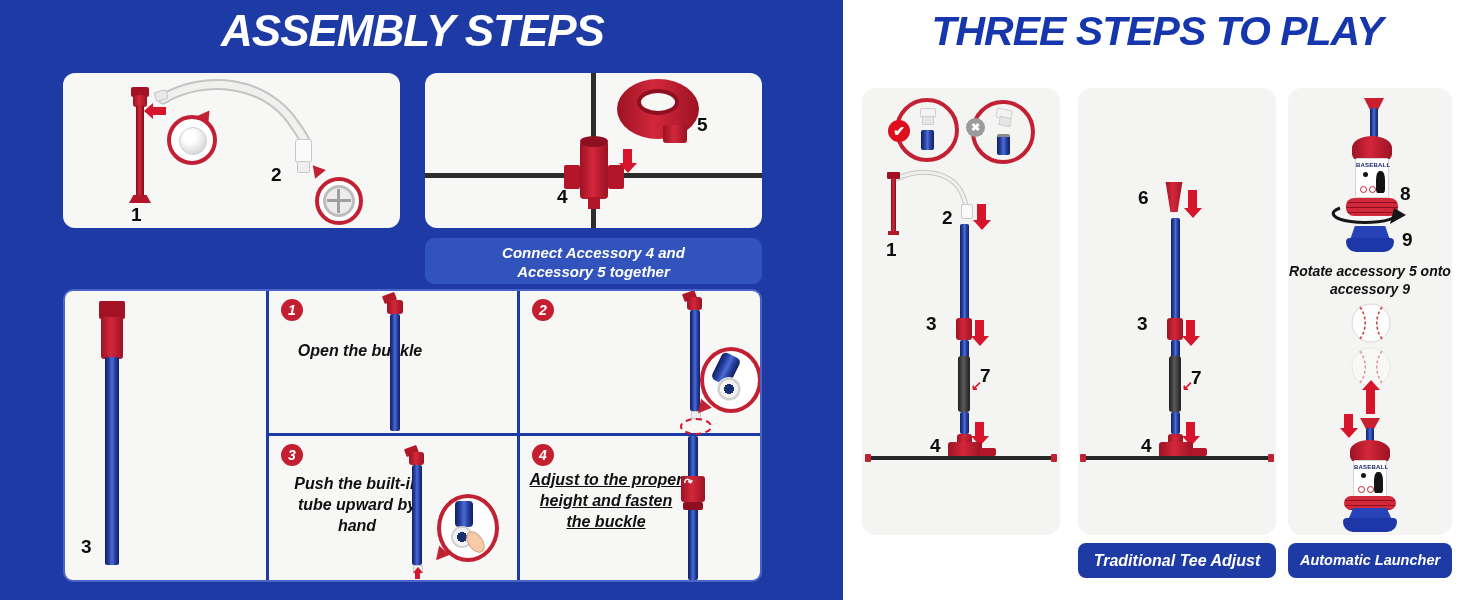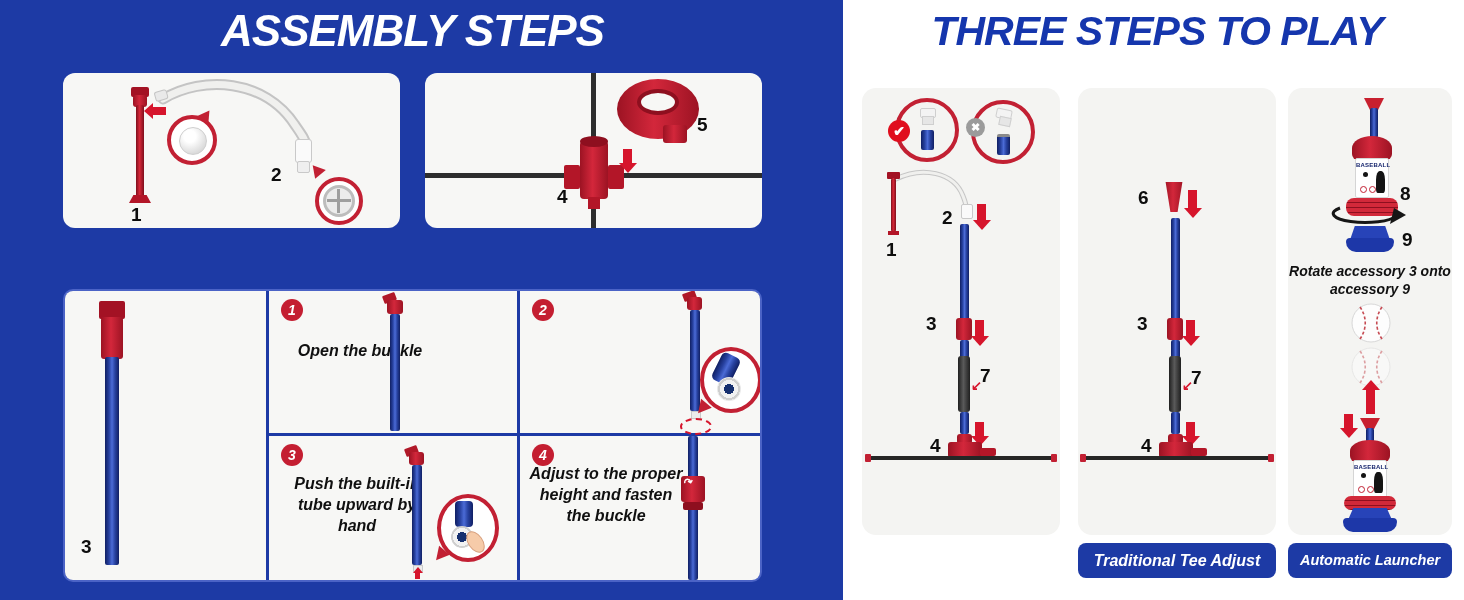--- a/index.html
+++ b/index.html
@@ -106,20 +106,24 @@
       <span class="num" style="left:132px;top:114px;">4</span>
       <div class="abs" style="left:192px;top:6px;width:82px;height:60px;">
         <div class="redpart" style="left:0;top:0;width:82px;height:60px;border-radius:50%;"></div>
         <div class="abs" style="left:20px;top:10px;width:42px;height:26px;border-radius:50%;background:#f7f7f5;border:4px solid #8e0f1f;box-sizing:border-box;"></div>
         <div class="redpart" style="left:46px;top:46px;width:24px;height:18px;"></div>
       </div>
       <span class="num" style="left:272px;top:42px;">5</span>
       <div class="arrD" style="left:198px;top:76px;height:14px;"></div>
     </div>
 
+    <div class="capbar" style="left:425px;top:238px;width:337px;">
+      <div>Connect Accessory 4 and</div>
+      <div>Accessory 5 together</div>
+    </div>
 
     <div class="grid">
 
       <div class="cell" style="left:0;top:0;width:201px;height:289px;">
         <div class="abs darkred" style="left:34px;top:10px;width:26px;height:18px;border-radius:2px;"></div>
         <div class="redpart" style="left:36px;top:26px;width:22px;height:42px;"></div>
         <div class="bpole" style="left:40px;top:66px;width:14px;height:208px;"></div>
         <span class="num" style="left:16px;top:246px;">3</span>
       </div>
 
@@ -156,21 +160,21 @@
         <div class="ptr" style="left:162px;top:112px;border-top:13px solid var(--red);transform:rotate(40deg);"></div>
         <div class="mag" style="left:168px;top:58px;width:54px;height:60px;">
           <div class="bpole" style="left:14px;top:3px;width:18px;height:26px;border-radius:4px;"></div>
           <div class="donut" style="left:10px;top:28px;width:22px;height:22px;"></div>
           <div class="abs" style="left:27px;top:32px;width:13px;height:22px;background:#f6cba9;border:1px solid #d8a07e;border-radius:50%;transform:rotate(-35deg);"></div>
         </div>
       </div>
 
       <div class="cell" style="left:455px;top:145px;width:240px;height:144px;">
         <span class="badge" style="left:12px;top:8px;">4</span>
-        <div class="steptext" style="left:6px;top:28px;width:160px;">Adjust to the proper height and fasten the buckle</div>
+        <div class="steptext" style="left:6px;top:34px;width:160px;text-decoration:underline;">Adjust to the proper height and fasten the buckle</div>
         <div class="bpole" style="left:168px;top:0;width:10px;height:144px;"></div>
         <div class="redpart" style="left:161px;top:40px;width:24px;height:26px;"></div>
         <span class="abs" style="left:164px;top:40px;color:#fff;font-size:11px;font-weight:700;transform:rotate(-15deg);">↷</span>
         <div class="abs" style="left:163px;top:66px;width:20px;height:8px;background:#8e0f1f;border-radius:2px;"></div>
       </div>
     </div>
   </div>
 
   <div class="sec-right">
     <div class="title title-right">THREE STEPS TO PLAY</div>
@@ -260,21 +264,21 @@
       <span class="num" style="left:112px;top:96px;">8</span>
       <svg class="abs" style="left:42px;top:112px;" width="80" height="26">
         <path d="M10 8 a32 9 0 1 0 56 8" fill="none" stroke="#161616" stroke-width="3"></path>
         <polygon points="60,24 76,15 64,8" fill="#161616"></polygon>
       </svg>
       <div class="abs" style="left:62px;top:138px;width:40px;height:14px;background:#2743b8;clip-path:polygon(12% 0,88% 0,100% 100%,0 100%);"></div>
       <div class="abs" style="left:58px;top:150px;width:48px;height:14px;background:#1d37a8;border-radius:4px 4px 10px 10px;"></div>
       <span class="num" style="left:114px;top:142px;">9</span>
 
       <div class="steptext" style="left:0;top:174px;width:164px;font-size:14px;">
-        <div>Rotate accessory 3 onto</div>
+        <div>Rotate accessory 5 onto</div>
         <div>accessory 9</div>
       </div>
 
       <svg class="abs" style="left:62px;top:214px;" width="42" height="42">
         <circle cx="21" cy="21" r="19" fill="#fdfdfd" stroke="#d8d8d8"></circle>
         <path d="M10 5c7 10 7 22 0 32" fill="none" stroke="#c64a52" stroke-width="1.6" stroke-dasharray="3 2.2"></path>
         <path d="M32 5c-7 10-7 22 0 32" fill="none" stroke="#c64a52" stroke-width="1.6" stroke-dasharray="3 2.2"></path>
       </svg>
       <svg class="abs" style="left:62px;top:258px;opacity:.5;filter:blur(.6px);" width="42" height="42">
         <circle cx="21" cy="21" r="19" fill="#fdfdfd" stroke="#d8d8d8"></circle>

